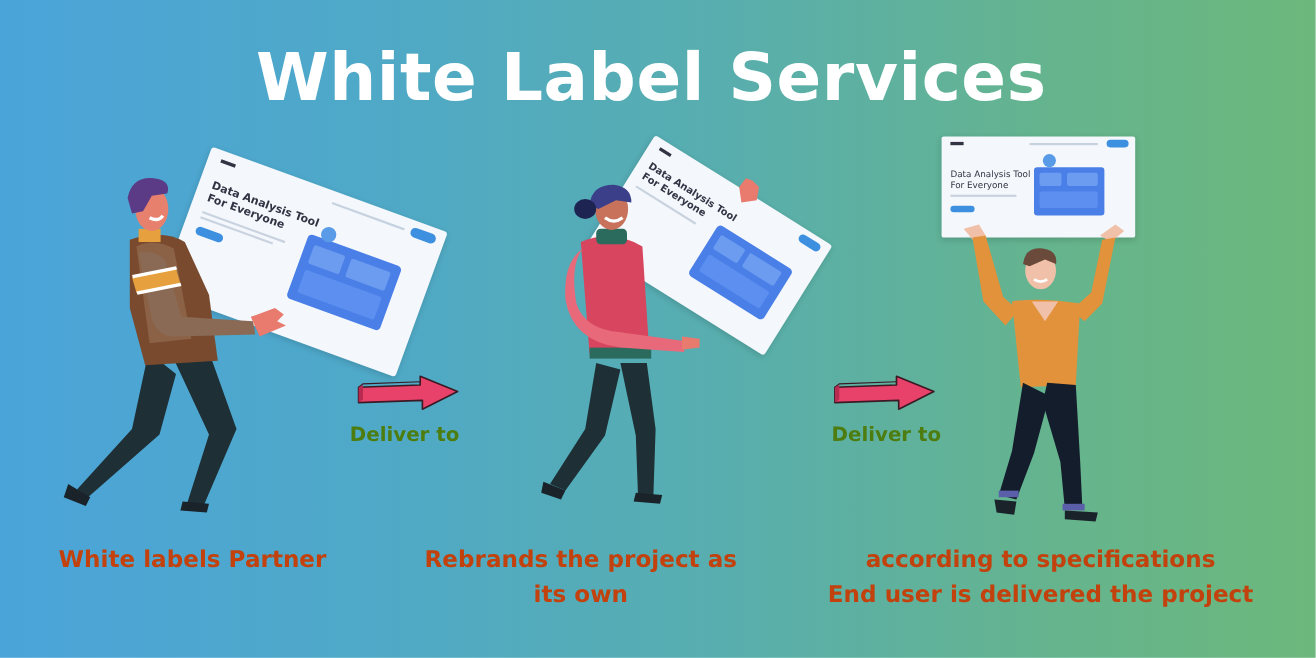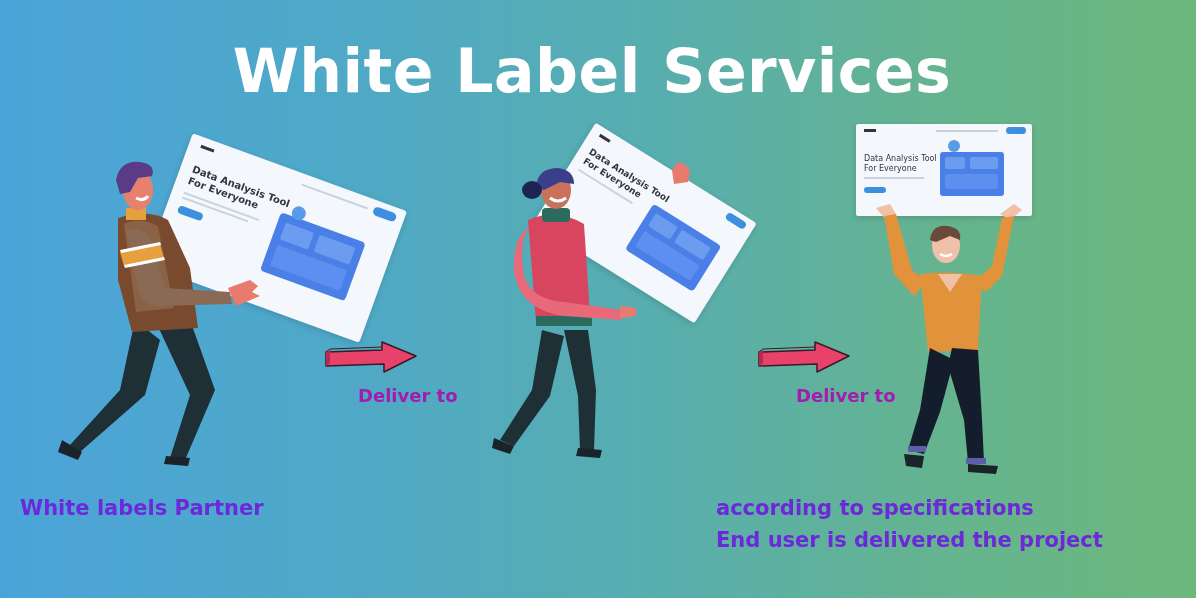--- a/index.html
+++ b/index.html
@@ -8,25 +8,25 @@
       background: linear-gradient(90deg, #4ba4d9 0%, #4fa9c6 30%, #58aeae 55%, #65b48e 80%, #6cb87c 100%);
       font-family: "DejaVu Sans", "Liberation Sans", sans-serif;
     }
     .title {
       position: absolute; left: 0; width: 1196px; top: 36px; text-align: center;
       color: #ffffff; font-weight: bold; font-size: 60px; letter-spacing: 0.5px;
       padding-left: 16px;
     }
     .title span { display: inline-block; transform: translateX(-22px); }
     .caption {
-      position: absolute; color: #6d28d9; font-weight: bold; font-size: 21px;
-      line-height: 32px; text-align: left;
+      position: absolute; color: #c2410c; font-weight: bold; font-size: 21px;
+      line-height: 32px; text-align: center;
     }
     .deliver {
-      position: absolute; color: #a21caf; font-weight: bold; font-size: 18px; margin-left: 40px;
+      position: absolute; color: #4d7c0f; font-weight: bold; font-size: 18px;
     }
     .abs { position: absolute; }
     svg { display: block; }
   </style>
 </head>
 <body>
 
 <div class="title"><span>White Label Services</span></div>
 
 <div class="abs" style="left:40px;top:140px;width:380px;height:340px;">
@@ -179,17 +179,19 @@
     <ellipse cx="96" cy="46" rx="14" ry="17" fill="#f0c0a8"></ellipse>
     <path d="M80 40 Q82 24 98 26 Q112 28 110 40 L100 36 L86 42 Z" fill="#6a4a3a"></path>
     <path d="M90 54 Q96 58 102 54" stroke="#ffffff" stroke-width="2.5" fill="none"></path>
   </svg>
 </div>
 
 <div class="caption" style="left:20px;top:492px;width:310px;">
   <div>White labels Partner</div>
 </div>
 <div class="caption" style="left:358px;top:492px;width:340px;">
+  <div>Rebrands the project as</div>
+  <div>its own</div>
 </div>
 <div class="caption" style="left:716px;top:492px;width:460px;">
   <div>according to  specifications</div>
   <div>End user is delivered the project</div>
 </div>
 
 </body></html>

